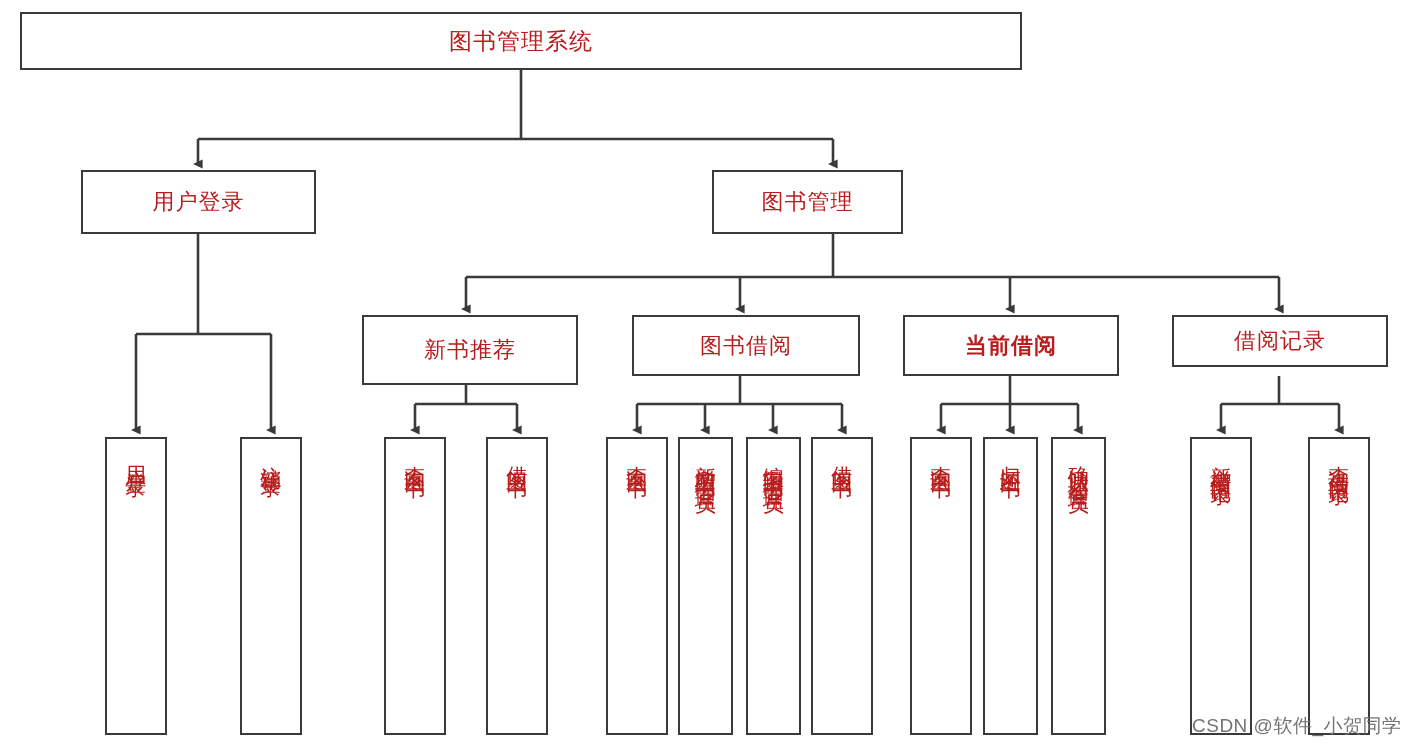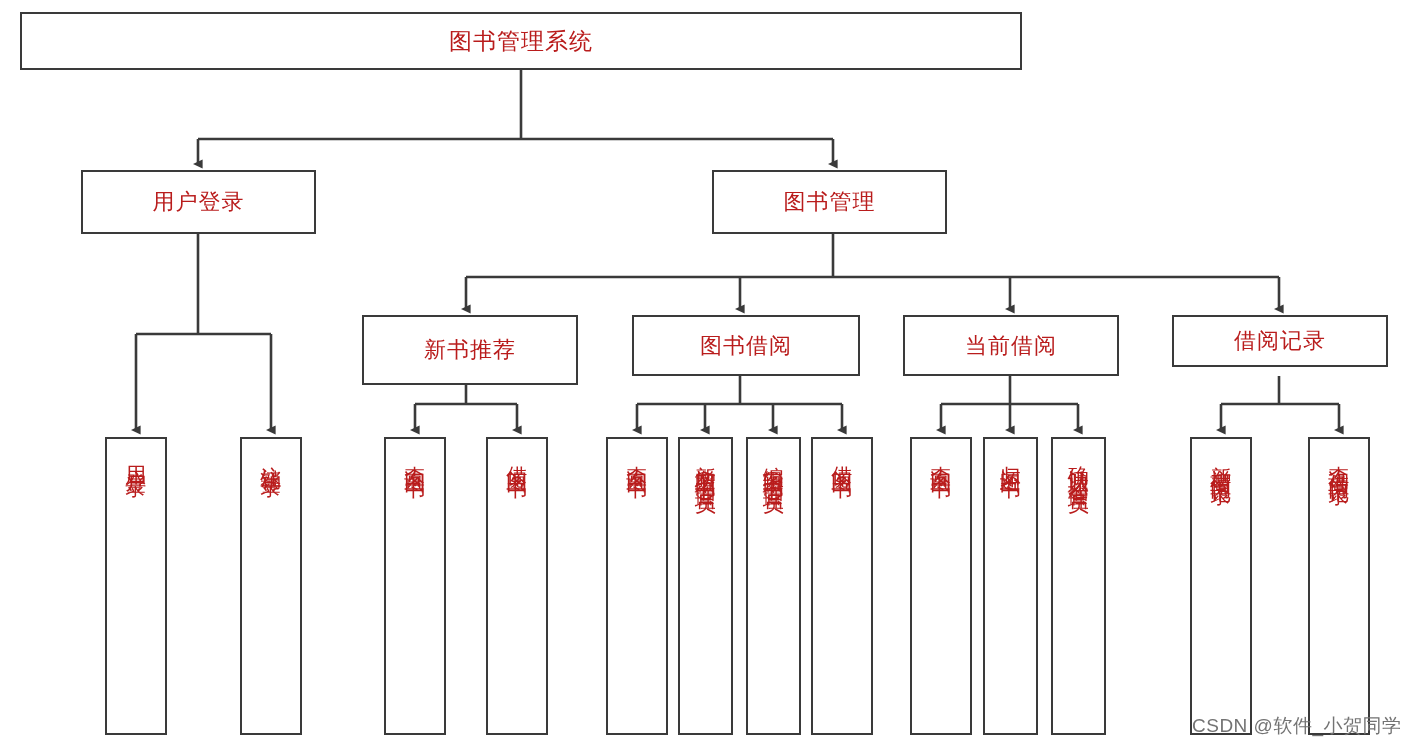--- a/index.html
+++ b/index.html
@@ -126,33 +126,33 @@
   </svg>
 
   <div class="node root" style="left:20px;top:12px;width:1002px;height:58px;">
     <span class="node-label">图书管理系统</span>
   </div>
 
   <div class="node mid" style="left:81px;top:170px;width:235px;height:64px;">
     <span class="node-label">用户登录</span>
   </div>
 
-  <div class="node mid" style="left:712px;top:170px;width:235px;height:64px;">
+  <div class="node mid" style="left:712px;top:170px;width:191px;height:64px;">
     <span class="node-label">图书管理</span>
   </div>
 
   <div class="node mid" style="left:362px;top:315px;width:216px;height:70px;">
     <span class="node-label">新书推荐</span>
   </div>
 
   <div class="node mid" style="left:632px;top:315px;width:228px;height:61px;">
     <span class="node-label">图书借阅</span>
   </div>
 
-  <div class="node mid" style="left:903px;top:315px;width:216px;height:61px;">
+  <div class="node mid" style="left:903px;top:315px;width:216px;height:61px;font-weight:bold;">
     <span class="node-label">当前借阅</span>
   </div>
 
   <div class="node mid" style="left:1172px;top:315px;width:216px;height:52px;">
     <span class="node-label">借阅记录</span>
   </div>
 
   <div class="node leaf" style="left:105px;top:437px;width:62px;height:298px;">
     <span class="node-label">用户登录</span>
   </div>

